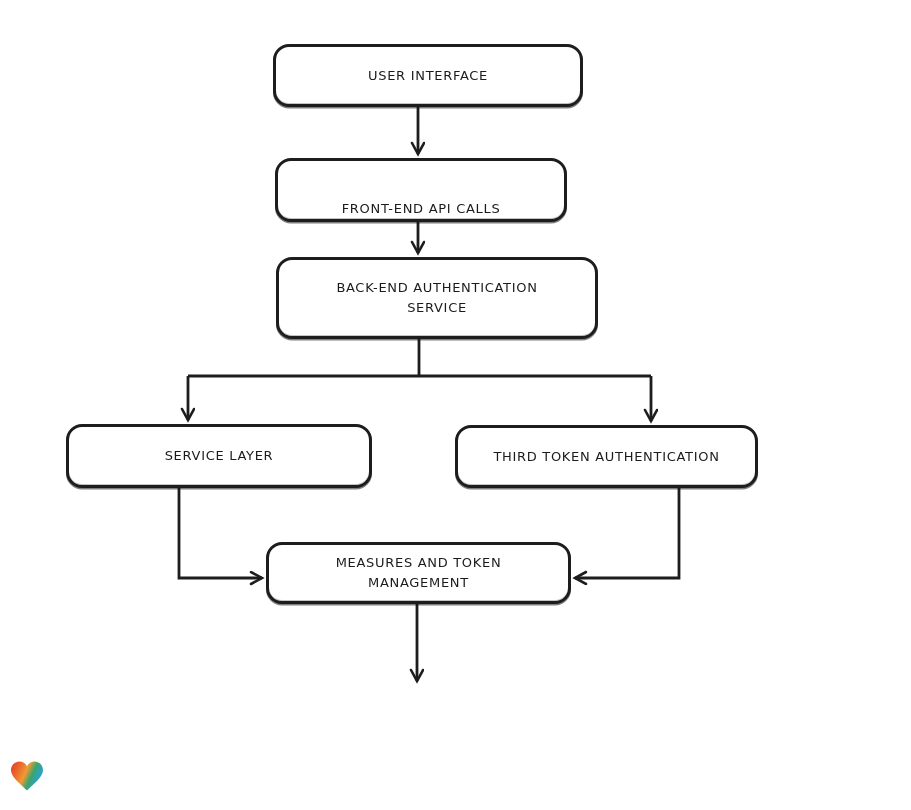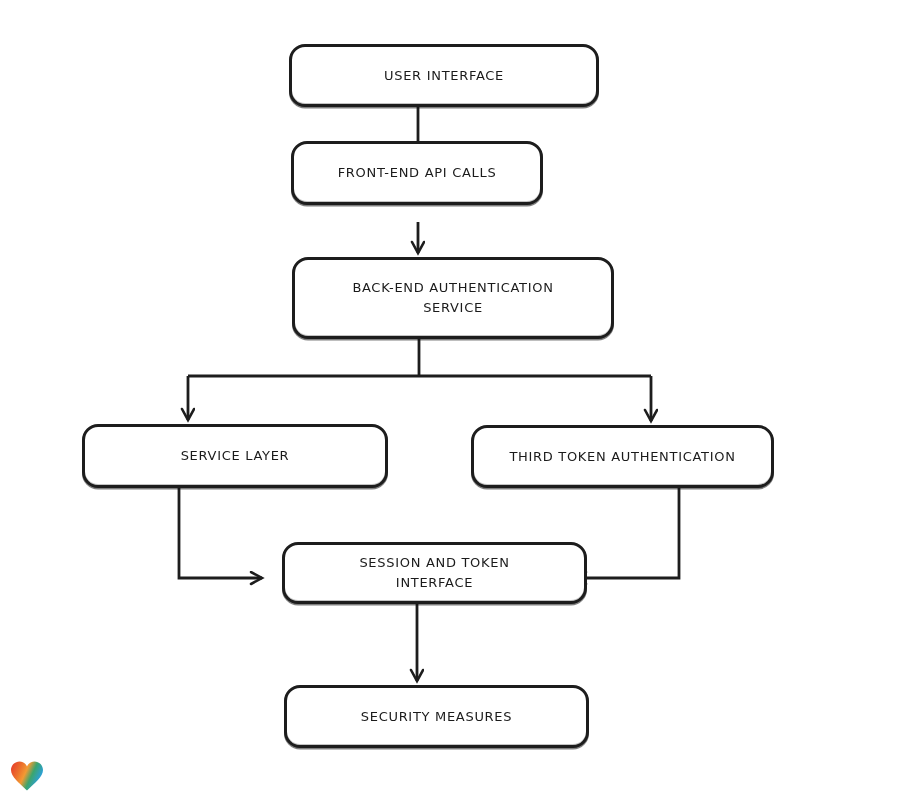--- a/index.html
+++ b/index.html
@@ -25,33 +25,32 @@
     position: absolute;
     box-sizing: border-box;
     background: #ffffff;
     border: 3px solid #1d1d1d;
     border-radius: 16px;
     box-shadow: 0 1.5px 0 rgba(20,20,20,0.55), inset 0 -1px 0 rgba(20,20,20,0.25);
     display: flex;
     align-items: center;
     justify-content: center;
     text-align: center;
-    margin-left: 16px;
   }
   .node .label {
     font-size: 13px;
     letter-spacing: 0.7px;
     line-height: 20px;
     color: #1b1b1b;
     font-weight: normal;
     user-select: none;
   }
   
   .n-ui  { left: 273px; top: 44px;  width: 310px; height: 63px; }
-  .n-fe  { left: 275px; top: 141px; width: 252px; height: 64px; }
+  .n-fe  { left: 275px; top: 158px; width: 292px; height: 64px; align-items: flex-end; }
   .n-be  { left: 276px; top: 257px; width: 322px; height: 82px; }
   .n-db  { left: 66px;  top: 424px; width: 306px; height: 64px; }
   .n-tp  { left: 455px; top: 425px; width: 303px; height: 63px; }
   .n-st  { left: 266px; top: 542px; width: 305px; height: 62px; }
   .n-sm  { left: 268px; top: 685px; width: 305px; height: 63px; }
   
   .n-be .label { max-width: 235px; }
   .n-st .label { max-width: 195px; }
   .logo {
     position: absolute;
@@ -106,26 +105,23 @@
 
   <div class="node n-db">
     <span class="label">SERVICE LAYER</span>
   </div>
 
   <div class="node n-tp">
     <span class="label">THIRD TOKEN AUTHENTICATION</span>
   </div>
 
   <div class="node n-st">
-    <span class="label">SESSION AND TOKEN INTERFACE</span>
+    <span class="label">MEASURES AND TOKEN MANAGEMENT</span>
   </div>
 
-  <div class="node n-sm">
-    <span class="label">SECURITY MEASURES</span>
-  </div>
 
   <svg class="logo" viewBox="0 0 32 30" xmlns="http://www.w3.org/2000/svg">
     <defs>
       <linearGradient id="heartGrad" x1="0%" y1="0%" x2="100%" y2="42%">
         <stop offset="0%" stop-color="#e5352b"></stop>
         <stop offset="32%" stop-color="#ec6f2b"></stop>
         <stop offset="52%" stop-color="#f29a33"></stop>
         <stop offset="72%" stop-color="#3ba56d"></stop>
         <stop offset="100%" stop-color="#2b9fe0"></stop>
       </linearGradient>

